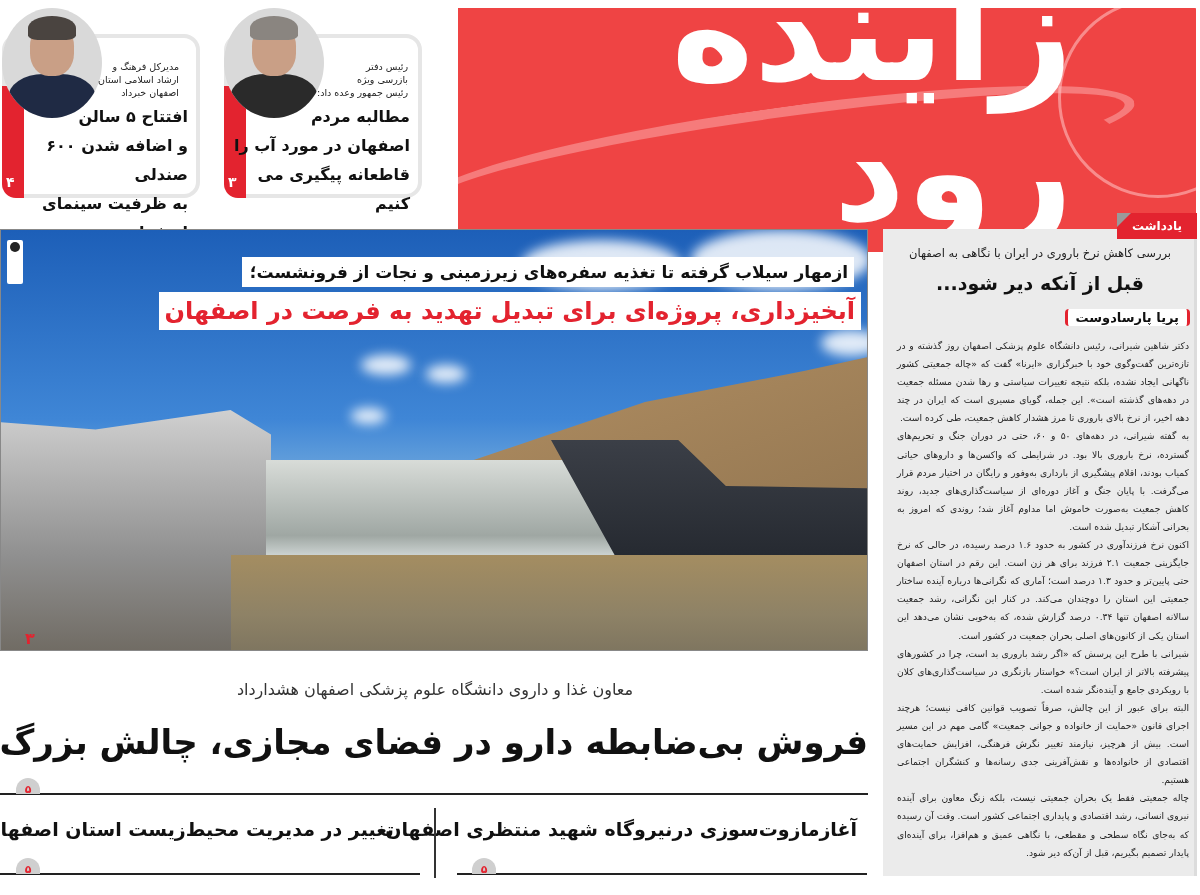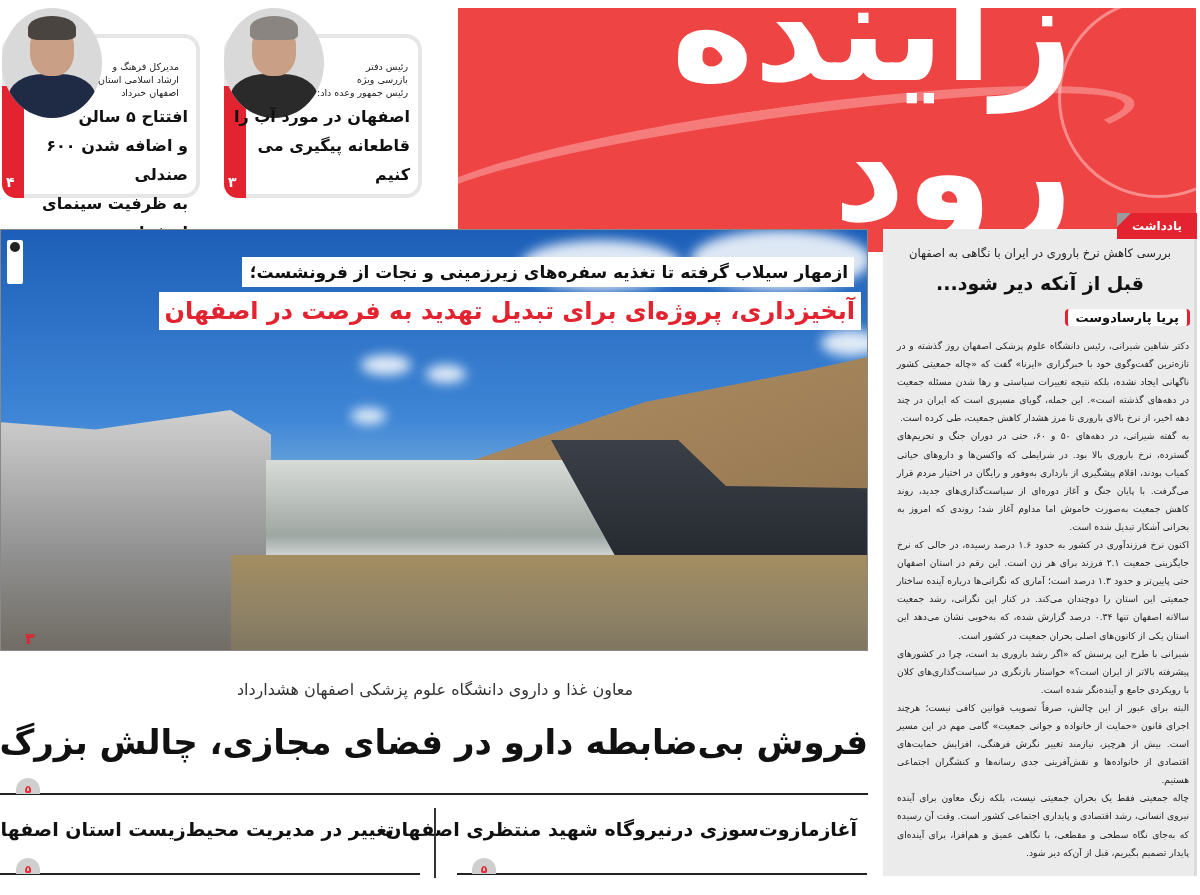--- a/index.html
+++ b/index.html
@@ -200,20 +200,21 @@
     <div class="coat" style="background:#2a2a2a;"></div>
     <div class="face"></div>
     <div class="hair" style="background:#8a8580;"></div>
   </div>
   <div class="kicker" style="right:14px; top:52px;">
     <div>رئیس دفتر</div>
     <div>بازرسی ویژه</div>
     <div>رئیس جمهور وعده داد:</div>
   </div>
   <div class="headline" style="right:12px; top:94px;">
+    <div>مطالبه مردم</div>
     <div>اصفهان در مورد آب را</div>
     <div>قاطعانه پیگیری می کنیم</div>
   </div>
 </div>
 
 <div class="teaser" style="left:2px; width:198px;">
   <div class="frame"></div>
   <div class="redbar"></div>
   <div class="pagenum">۴</div>
   <div class="photo" style="left:0;">

